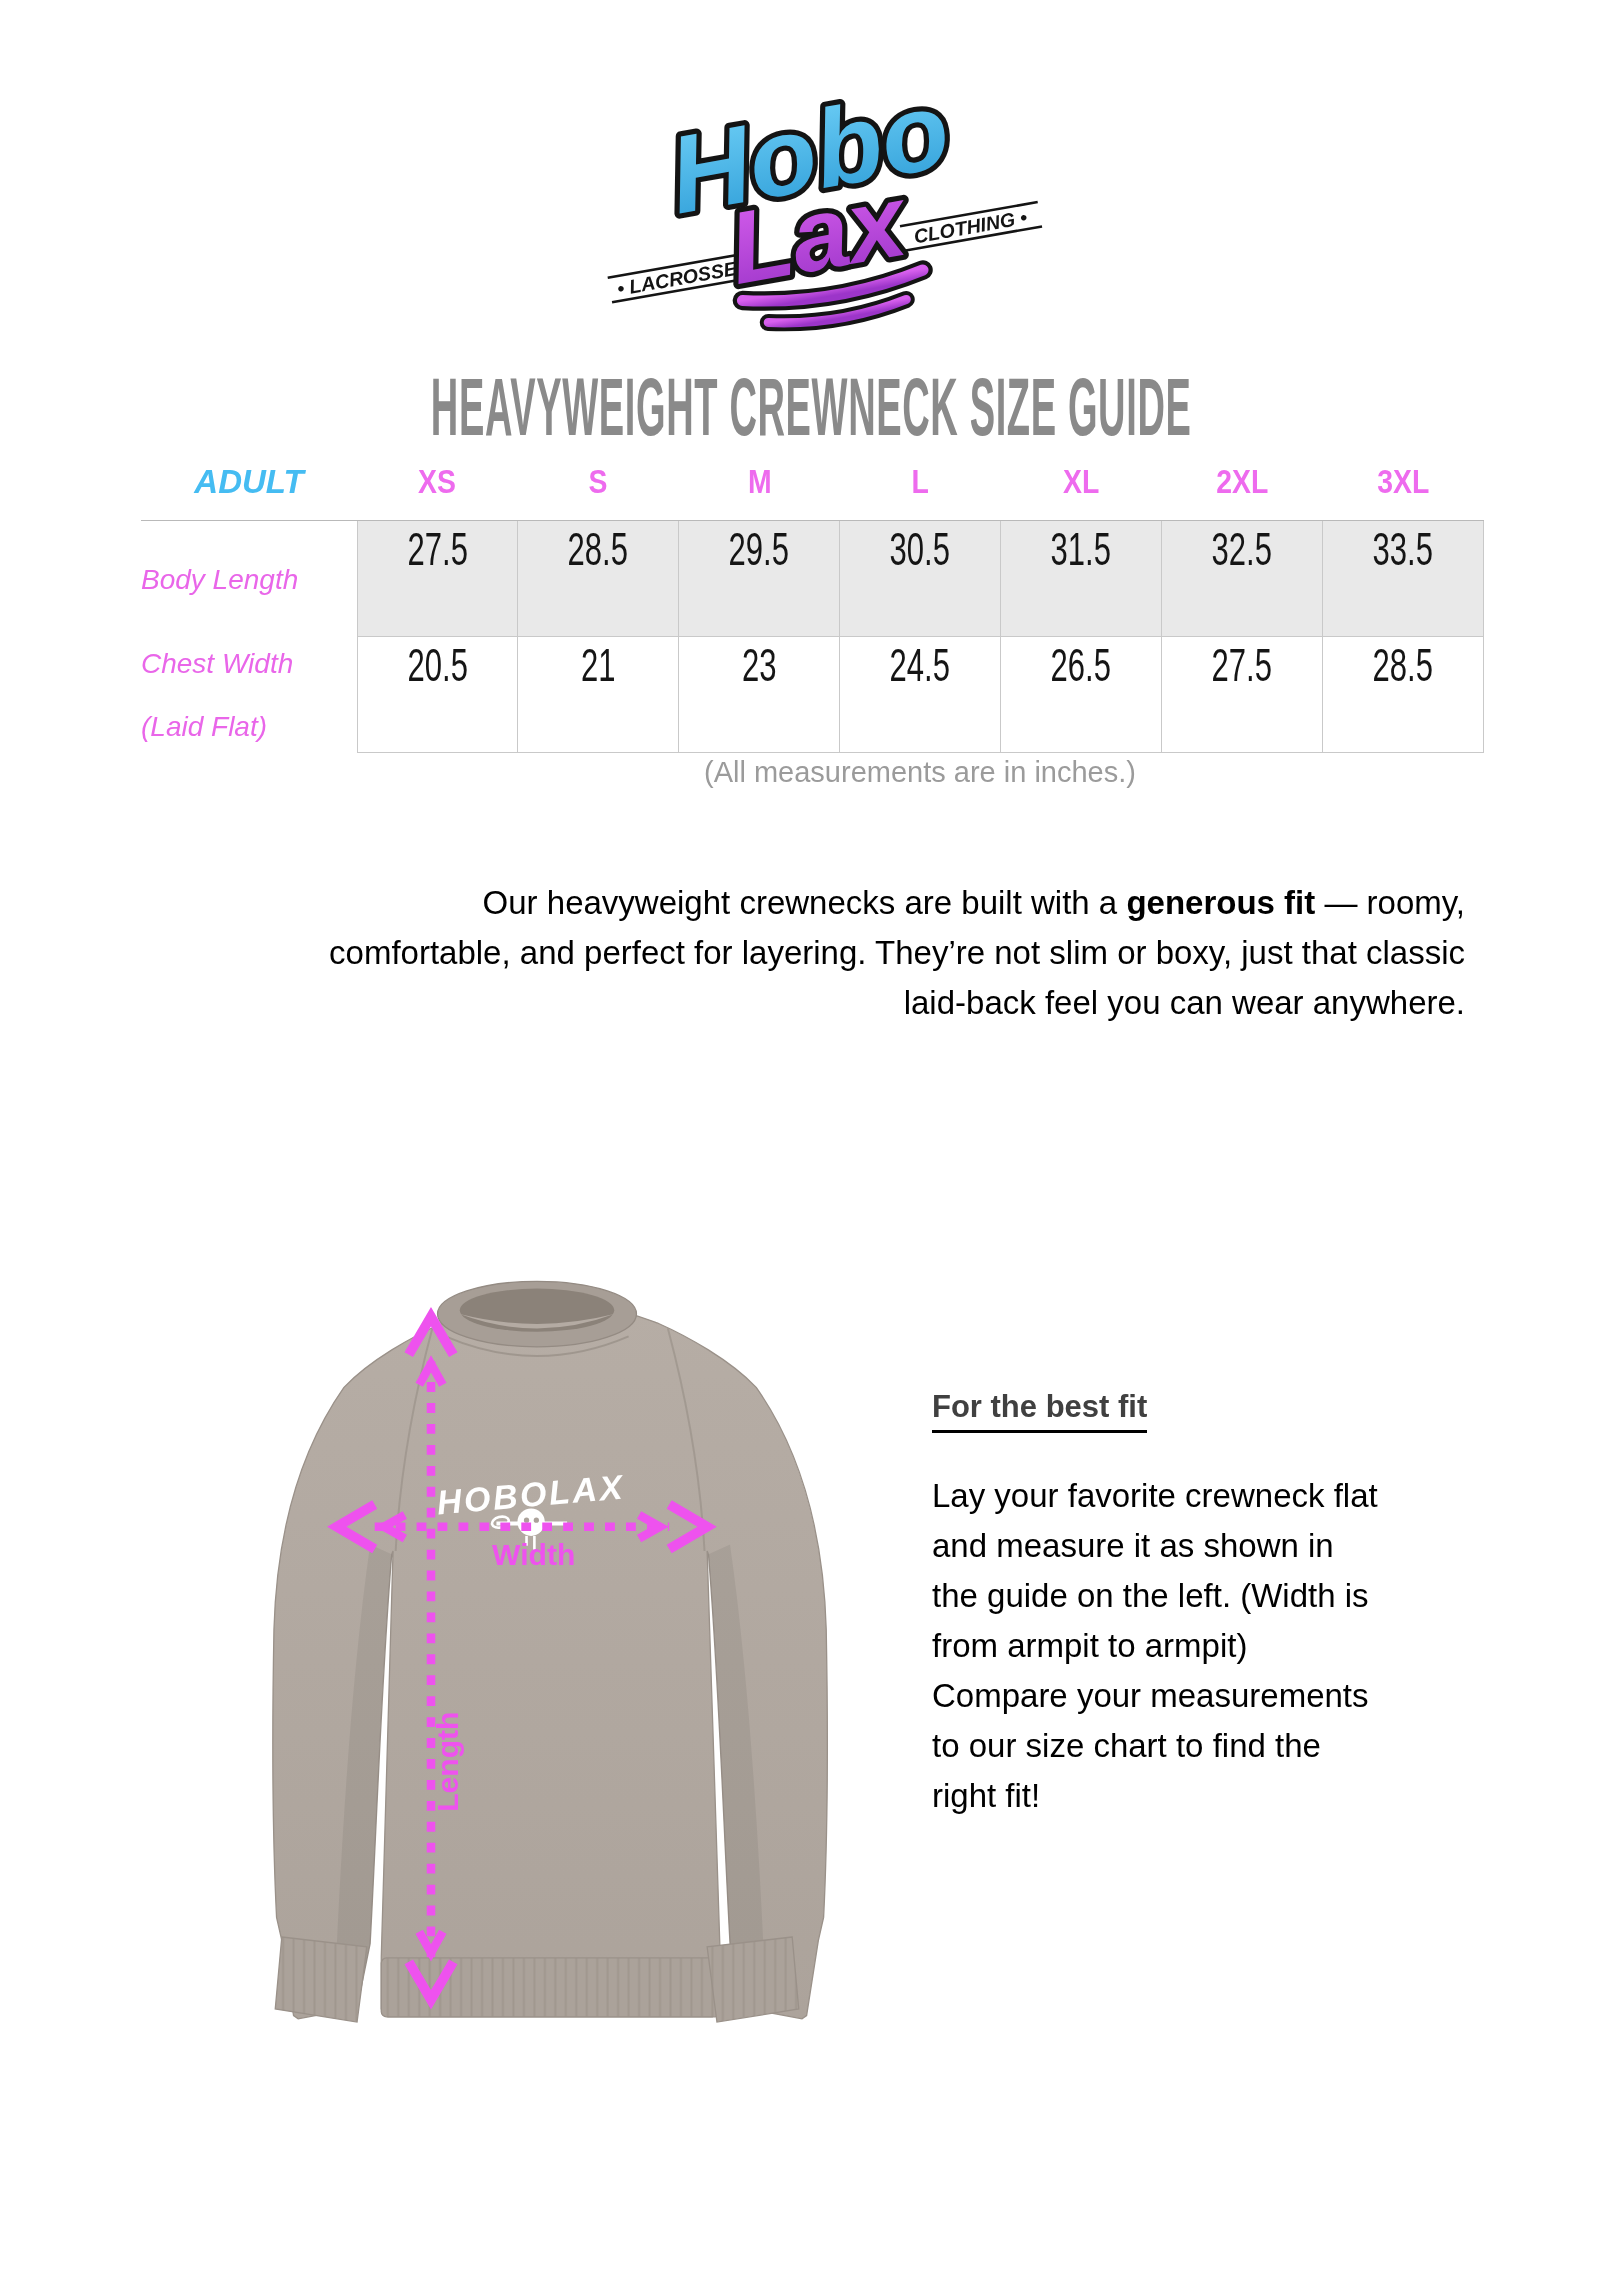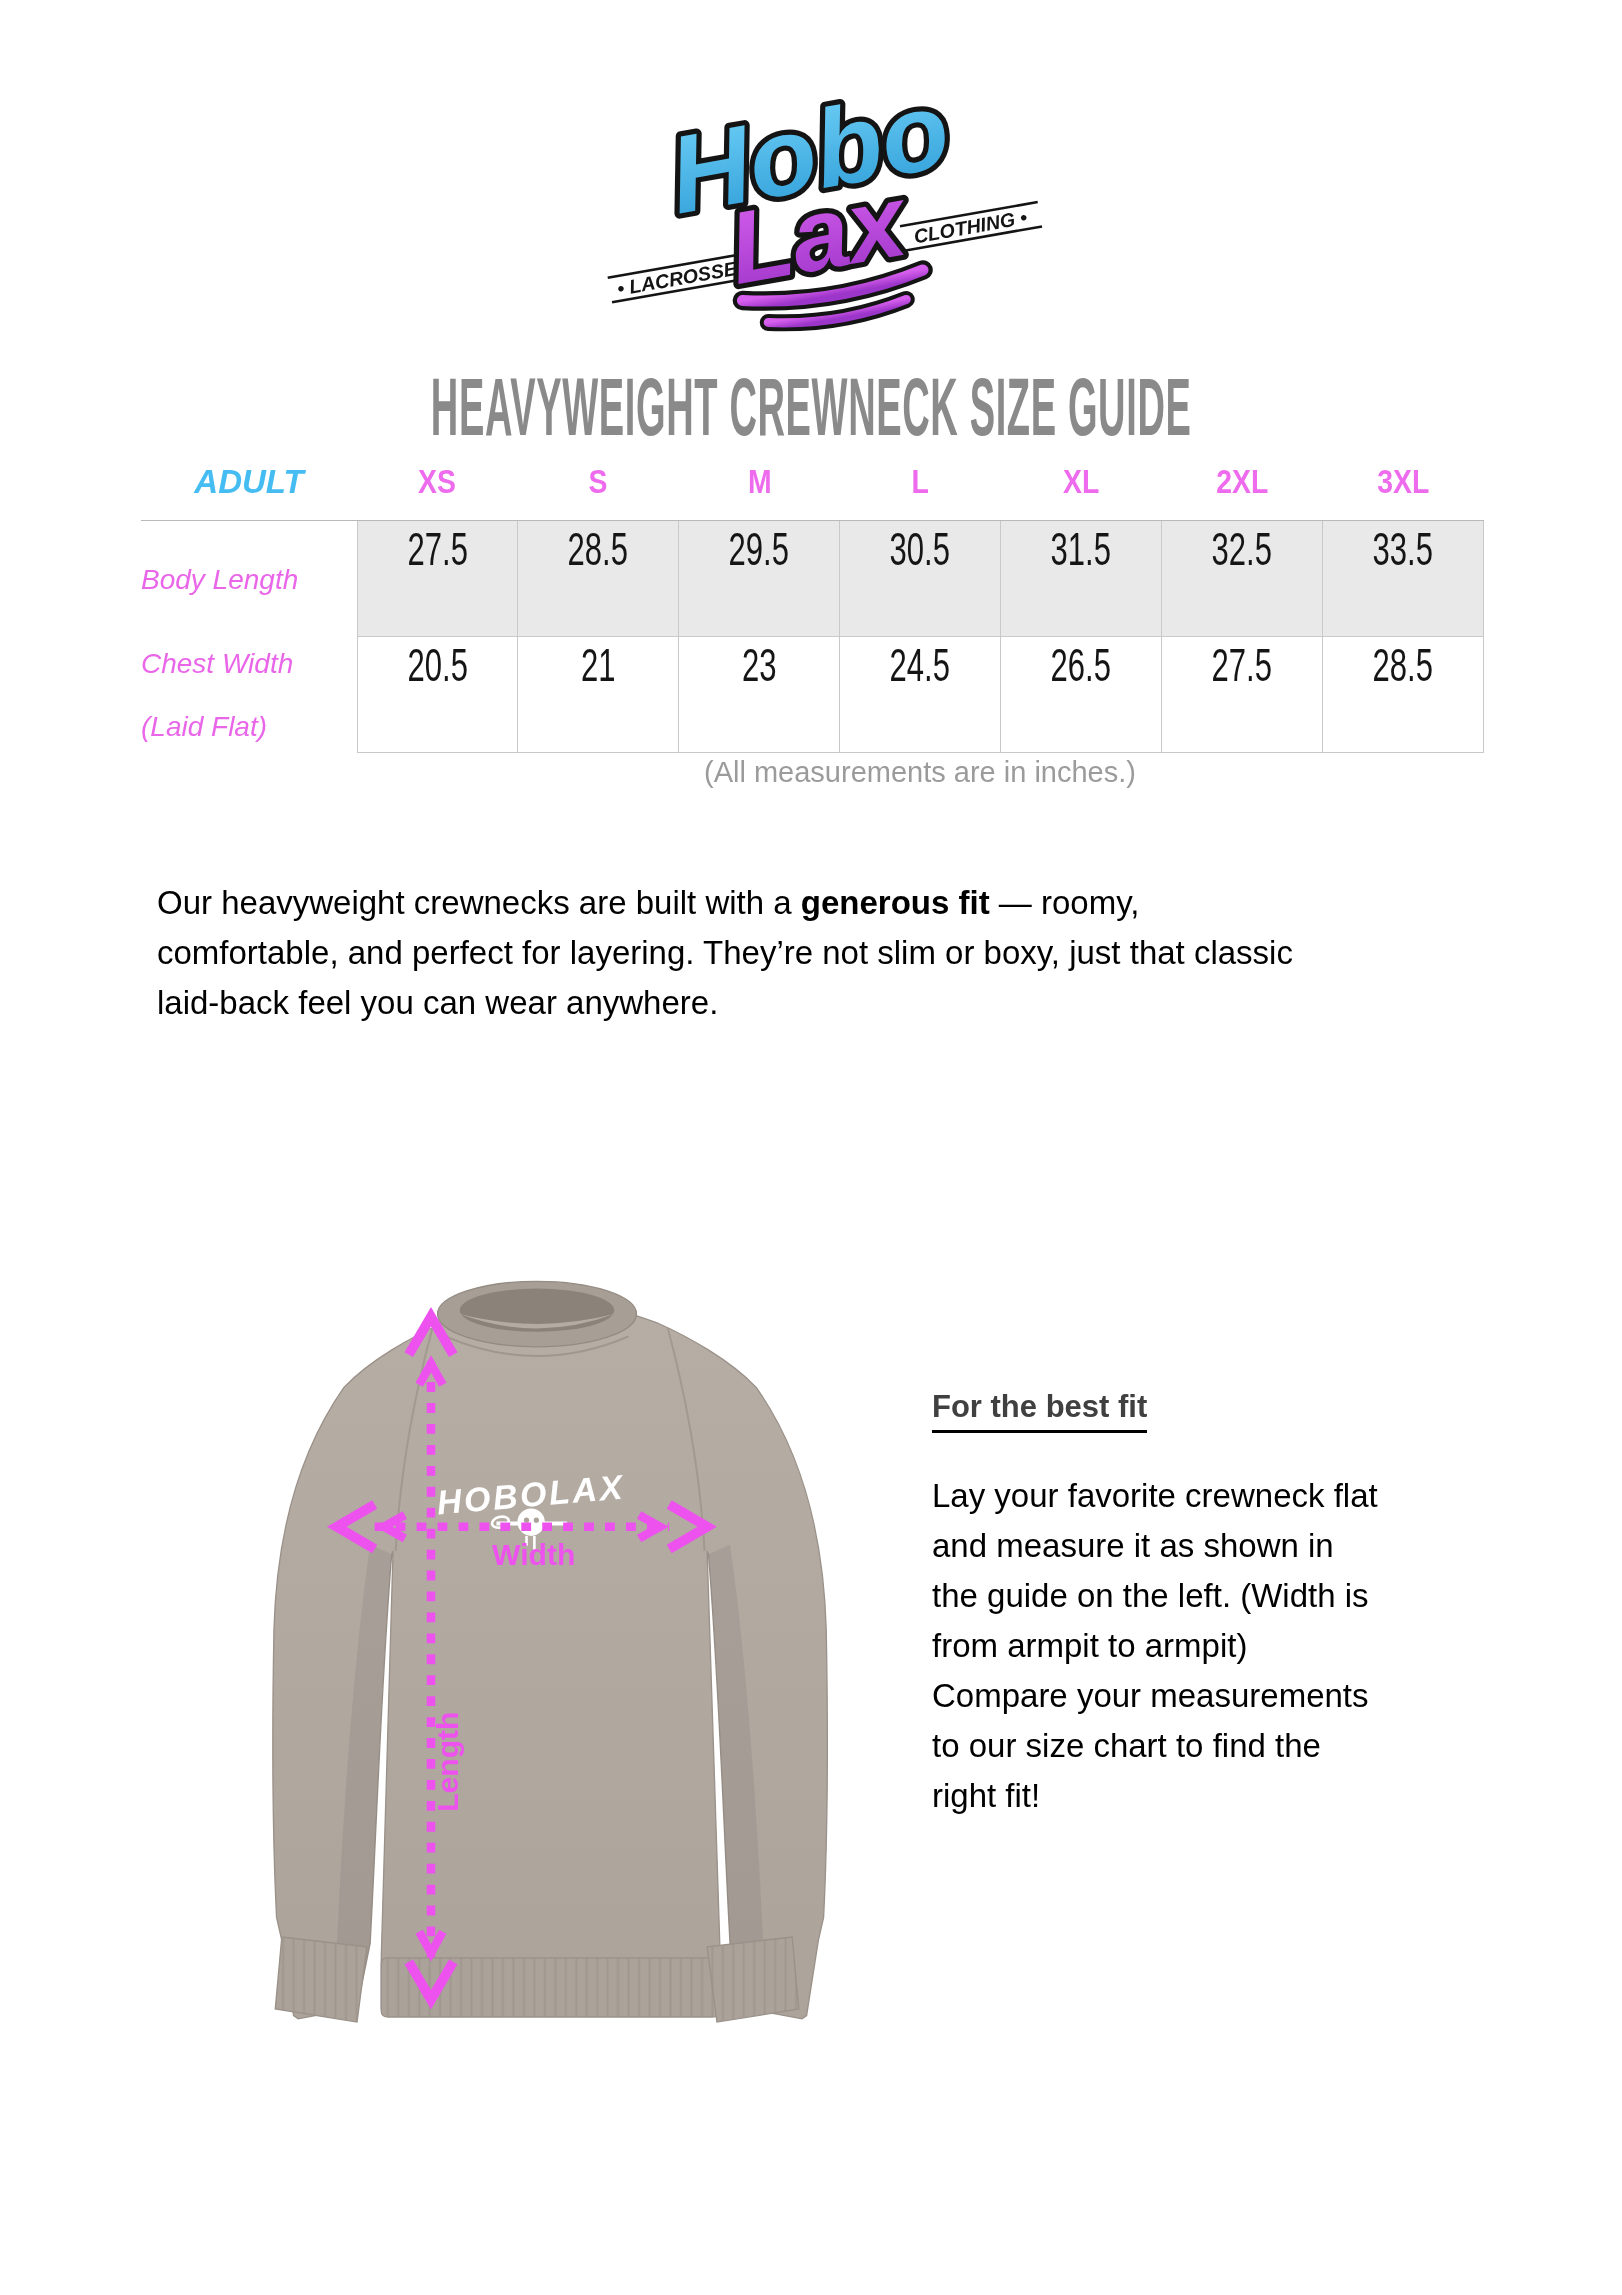--- a/index.html
+++ b/index.html
@@ -34,21 +34,21 @@
   .dc.first { border-left:1.3px solid #c9c9c9; }
   .dc.gray { background:#e9e9e9; }
   .num {
     display:inline-block; font-size:47px; font-weight:400; color:#151515; white-space:nowrap;
     transform:scaleX(0.66); transform-origin:50% 50%;
   }
   .rowlab { flex-direction:column; line-height:41px; font-size:28px; font-style:italic; text-align:center; }
   .note { left:357px; top:756px; width:1126px; text-align:center; font-size:29px; }
 
   
-  .intro { left:157px; top:878px; width:1308px; text-align:left; color:#000; }
+  .intro { left:157px; top:878px; width:1308px; text-align:right; color:#000; }
   .intro2 { top:1045px; }
   .intro .line { white-space:nowrap; font-size:33px; line-height:50px; }
   .intro .b { font-weight:bold; }
 
   
   .bestfit-h {
     left:932px; top:1389px; font-size:31px; font-weight:bold; color:#404040;
     border-bottom:3.3px solid #000; padding-bottom:5.2px;
   }
   .bestfit-t {

